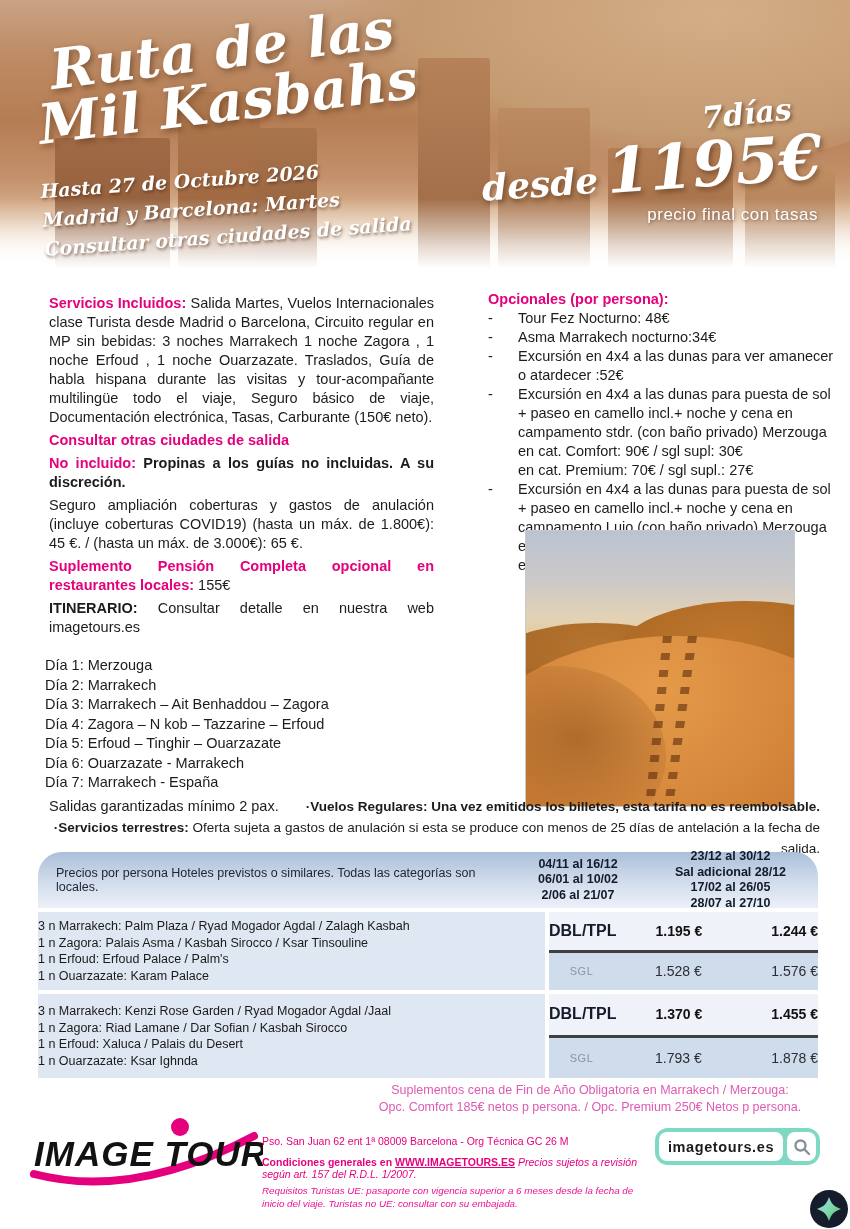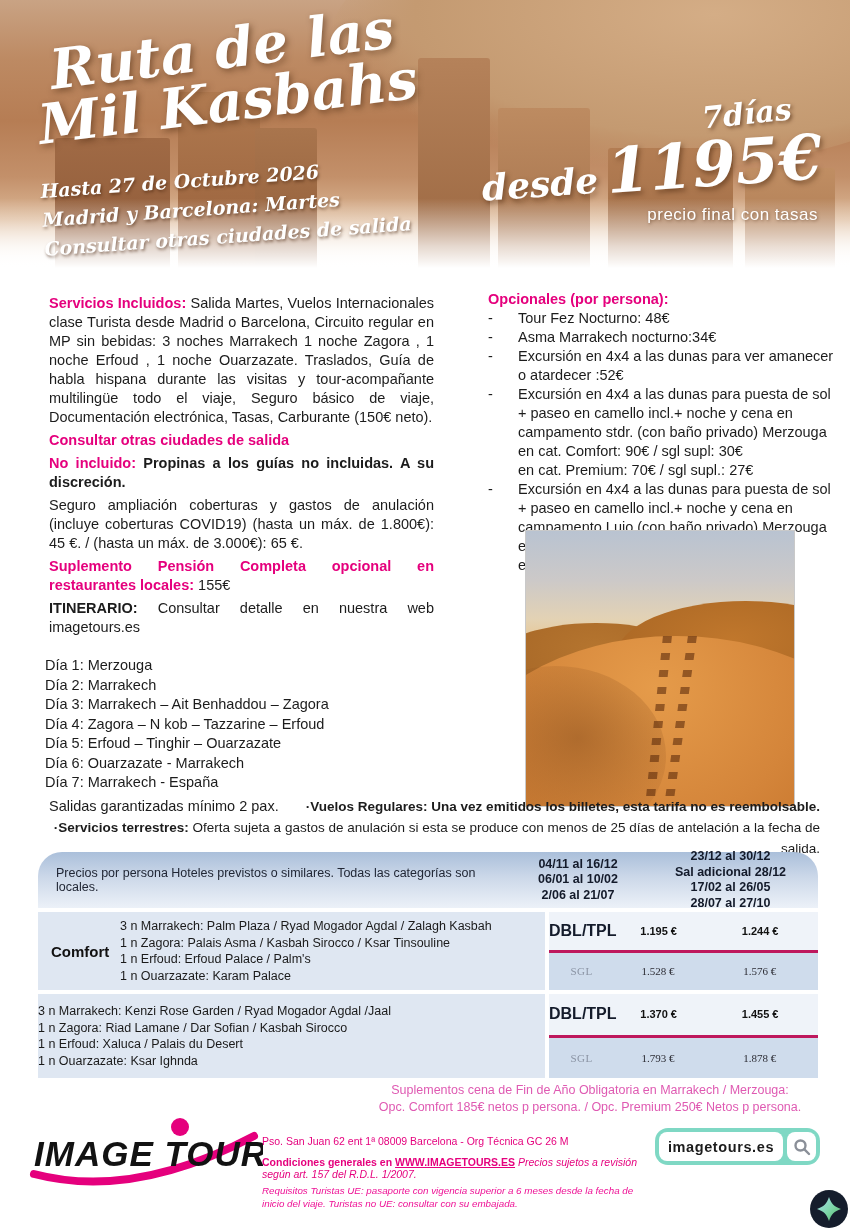--- a/index.html
+++ b/index.html
@@ -77,24 +77,24 @@
   .pt-dates{white-space:pre-line;text-align:center;font-size:12.5px;font-weight:bold;color:#131a2a;line-height:15.5px;}
   .pt-dates.c1{width:140px;}
   .pt-dates.c2{width:165px;}
   .pt-row{margin-top:4px;background:#dfe7f2;display:flex;}
   .pt-row.r1{height:78px;} .pt-row.r2{height:84px;}
   .pt-cat{width:82px;display:flex;align-items:center;padding-left:13px;font-weight:bold;font-size:15px;color:#111;}
   .pt-hotels{flex:1;font-size:12.5px;line-height:16.5px;color:#1a1a1a;white-space:pre-line;display:flex;align-items:center;}
   .pt-prices{width:273px;border-left:4px solid #fff;display:flex;flex-direction:column;}
   .pt-sub{flex:1;display:flex;align-items:center;}
   .pt-sub.dbl{background:#eff3f9;}
-  .pt-sub.sgl{background:#cfdcec;border-top:3px solid #be185d;font-family:Liberation Serif, serif;}
+  .pt-sub.sgl{background:#cfdcec;border-top:3px solid #404040;}
   .pt-roomlabel{width:66px;text-align:center;font-size:16px;font-weight:bold;color:#141b2b;}
   .pt-sub.sgl .pt-roomlabel{color:#8b94a4;font-weight:normal;font-size:11px;letter-spacing:.5px;}
-  .pt-price{width:89px;text-align:center;font-size:11px;}
+  .pt-price{width:89px;text-align:right;font-size:14px;}
   .pt-price.p2{width:118px;}
   .pt-sub.dbl .pt-price{font-weight:bold;color:#111;}
   .pt-sub.sgl .pt-price{color:#2c2c34;}
 
   
   .supp{position:absolute;right:30px;top:1082px;width:460px;text-align:center;color:#df5ab2;
         font-size:12.5px;line-height:17px;white-space:pre-line;}
 
   
   .logo{position:absolute;left:28px;top:1118px;}
@@ -214,21 +214,20 @@
       <div class="pt-dates c1">04/11 al 16/12
 06/01 al 10/02
 2/06 al 21/07</div>
       <div class="pt-dates c2">23/12 al 30/12
 Sal adicional 28/12
 17/02 al 26/05
 28/07 al 27/10</div>
     </div>
 
     <div class="pt-row r1">
-      <div class="pt-cat">Comfort</div>
       <div class="pt-hotels"><span>3 n Marrakech: Palm Plaza / Ryad Mogador Agdal / Zalagh Kasbah
 1 n Zagora: Palais Asma / Kasbah Sirocco / Ksar Tinsouline
 1 n Erfoud: Erfoud Palace / Palm's
 1 n Ouarzazate: Karam Palace</span></div>
       <div class="pt-prices">
         <div class="pt-sub dbl">
           <div class="pt-roomlabel">DBL/TPL</div>
           <div class="pt-price p1">1.195 €</div>
           <div class="pt-price p2">1.244 €</div>
         </div>

